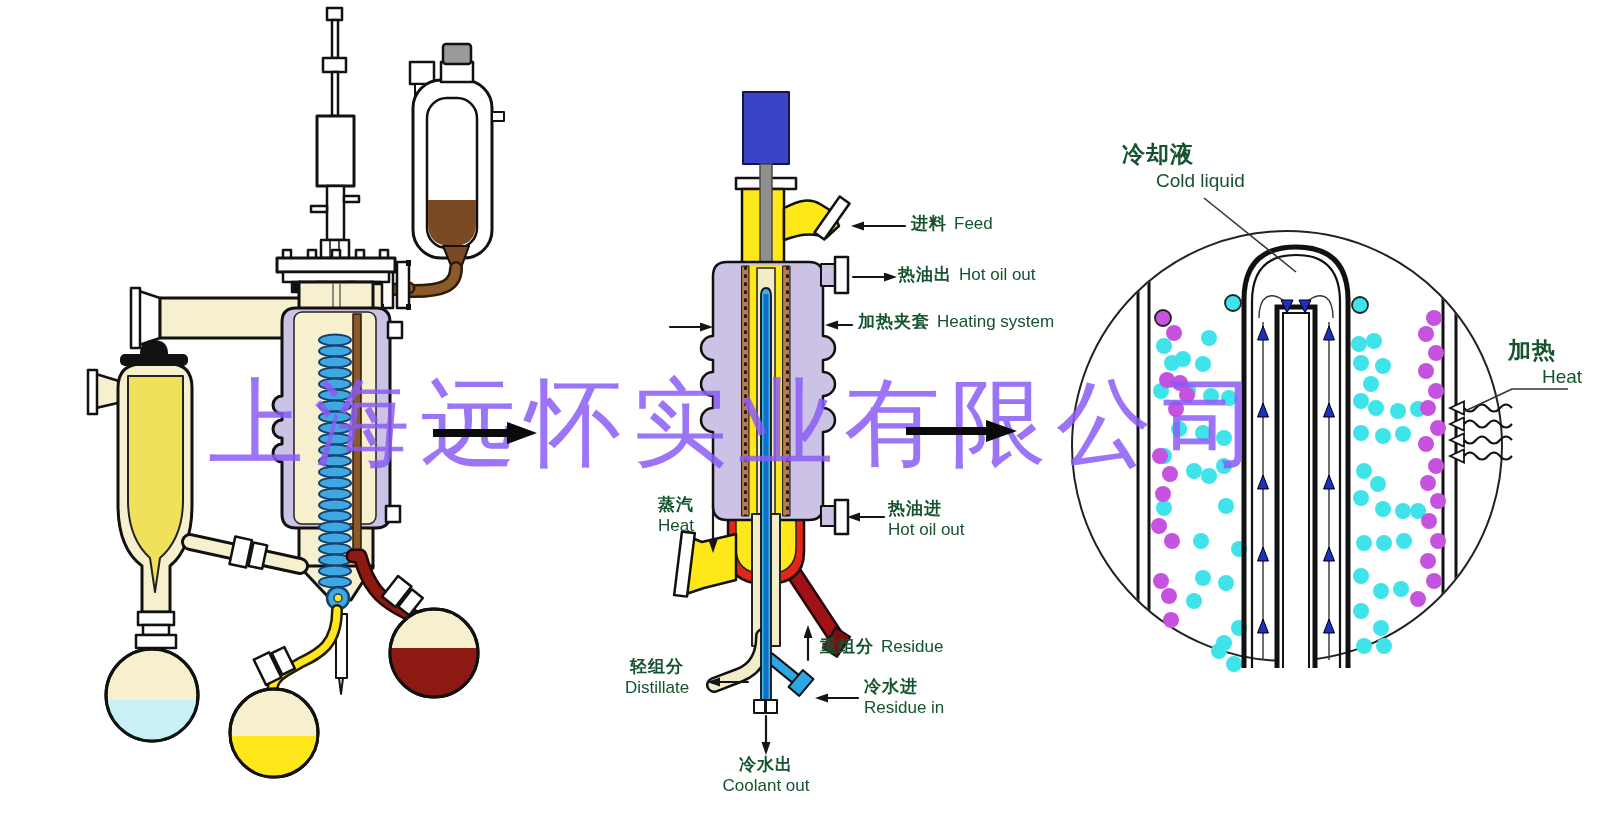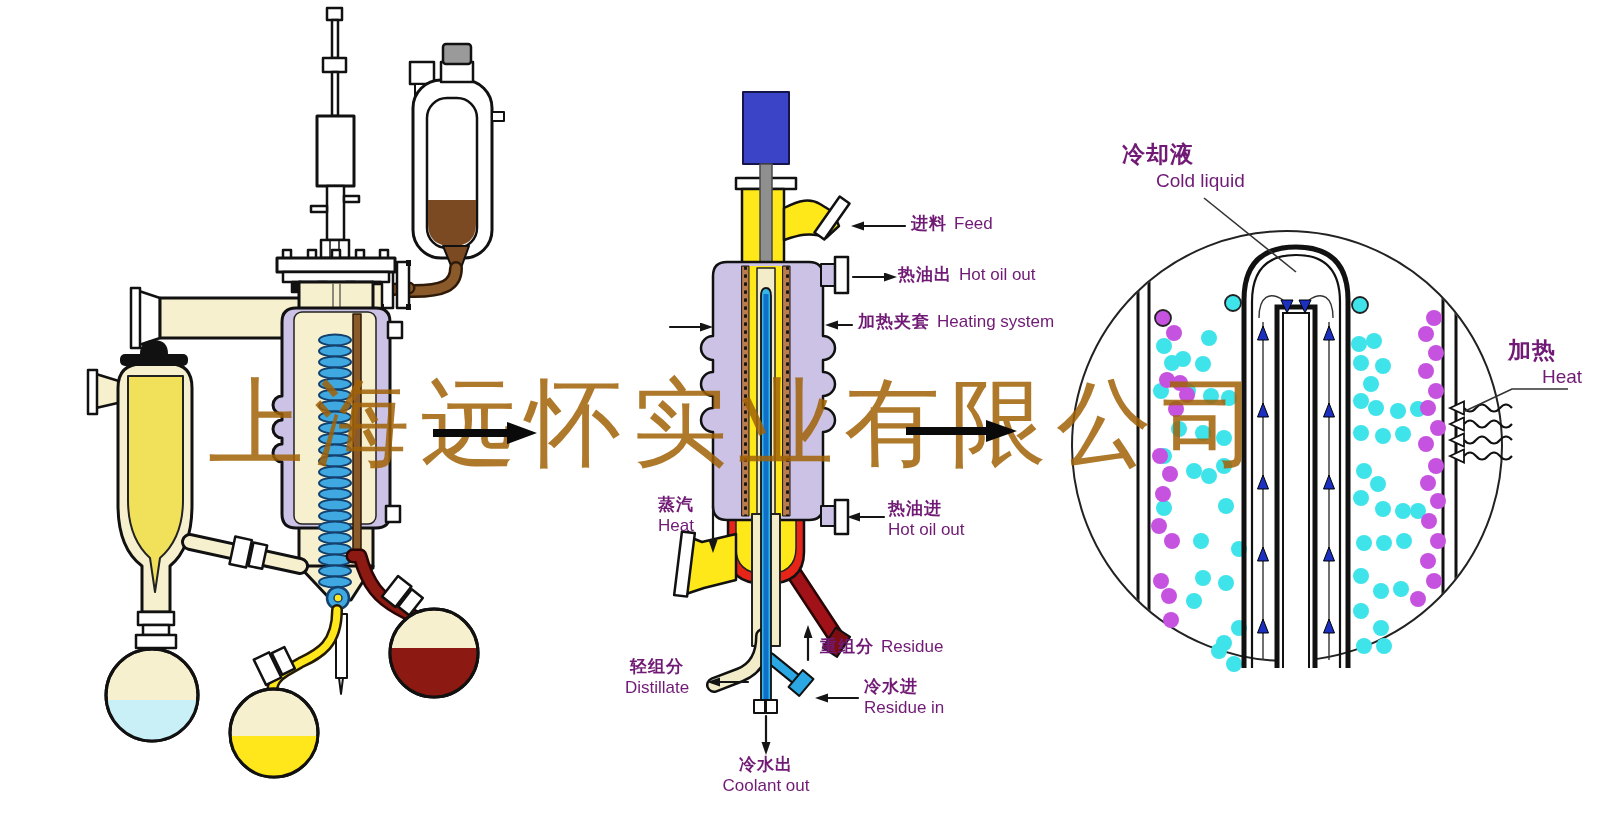--- a/index.html
+++ b/index.html
@@ -1,29 +1,29 @@
 <!DOCTYPE html>
 <html><head>
 <meta charset="utf-8">
 <style>
   html,body{margin:0;padding:0;background:#fff;}
   #canvas{position:relative;width:1600px;height:840px;background:#ffffff;overflow:hidden;
           font-family:"Liberation Sans",sans-serif;}
   svg{position:absolute;left:0;top:0;}
-  .lbl{position:absolute;color:#701a75;white-space:nowrap;line-height:1.25;}
+  .lbl{position:absolute;color:#14532d;white-space:nowrap;line-height:1.25;}
   .zh{font-size:17px;font-weight:700;letter-spacing:1px;}
   .en{font-size:17px;font-weight:500;}
   .zh-big{font-size:23px;font-weight:600;letter-spacing:1px;}
   .en-big{font-size:19px;font-weight:500;margin-left:34px;}
   .stack{text-align:left;}
   .stack-c{text-align:center;}
   .inline .en{margin-left:7px;}
   .stack span,.stack-c span{display:block;}
   #watermark{position:absolute;left:208px;top:360px;font-size:96px;font-weight:500;
-             color:#a16207;opacity:.85;letter-spacing:10px;white-space:nowrap;
+             color:#8b5cf6;opacity:.85;letter-spacing:10px;white-space:nowrap;
              pointer-events:none;}
 </style>
 </head>
 <body>
 
 <div id="canvas">
 
 <svg width="1600" height="840" viewBox="0 0 1600 840">
   <defs>
     <marker id="ah" markerUnits="userSpaceOnUse" markerWidth="14" markerHeight="10" refX="2" refY="4.5" orient="auto">

